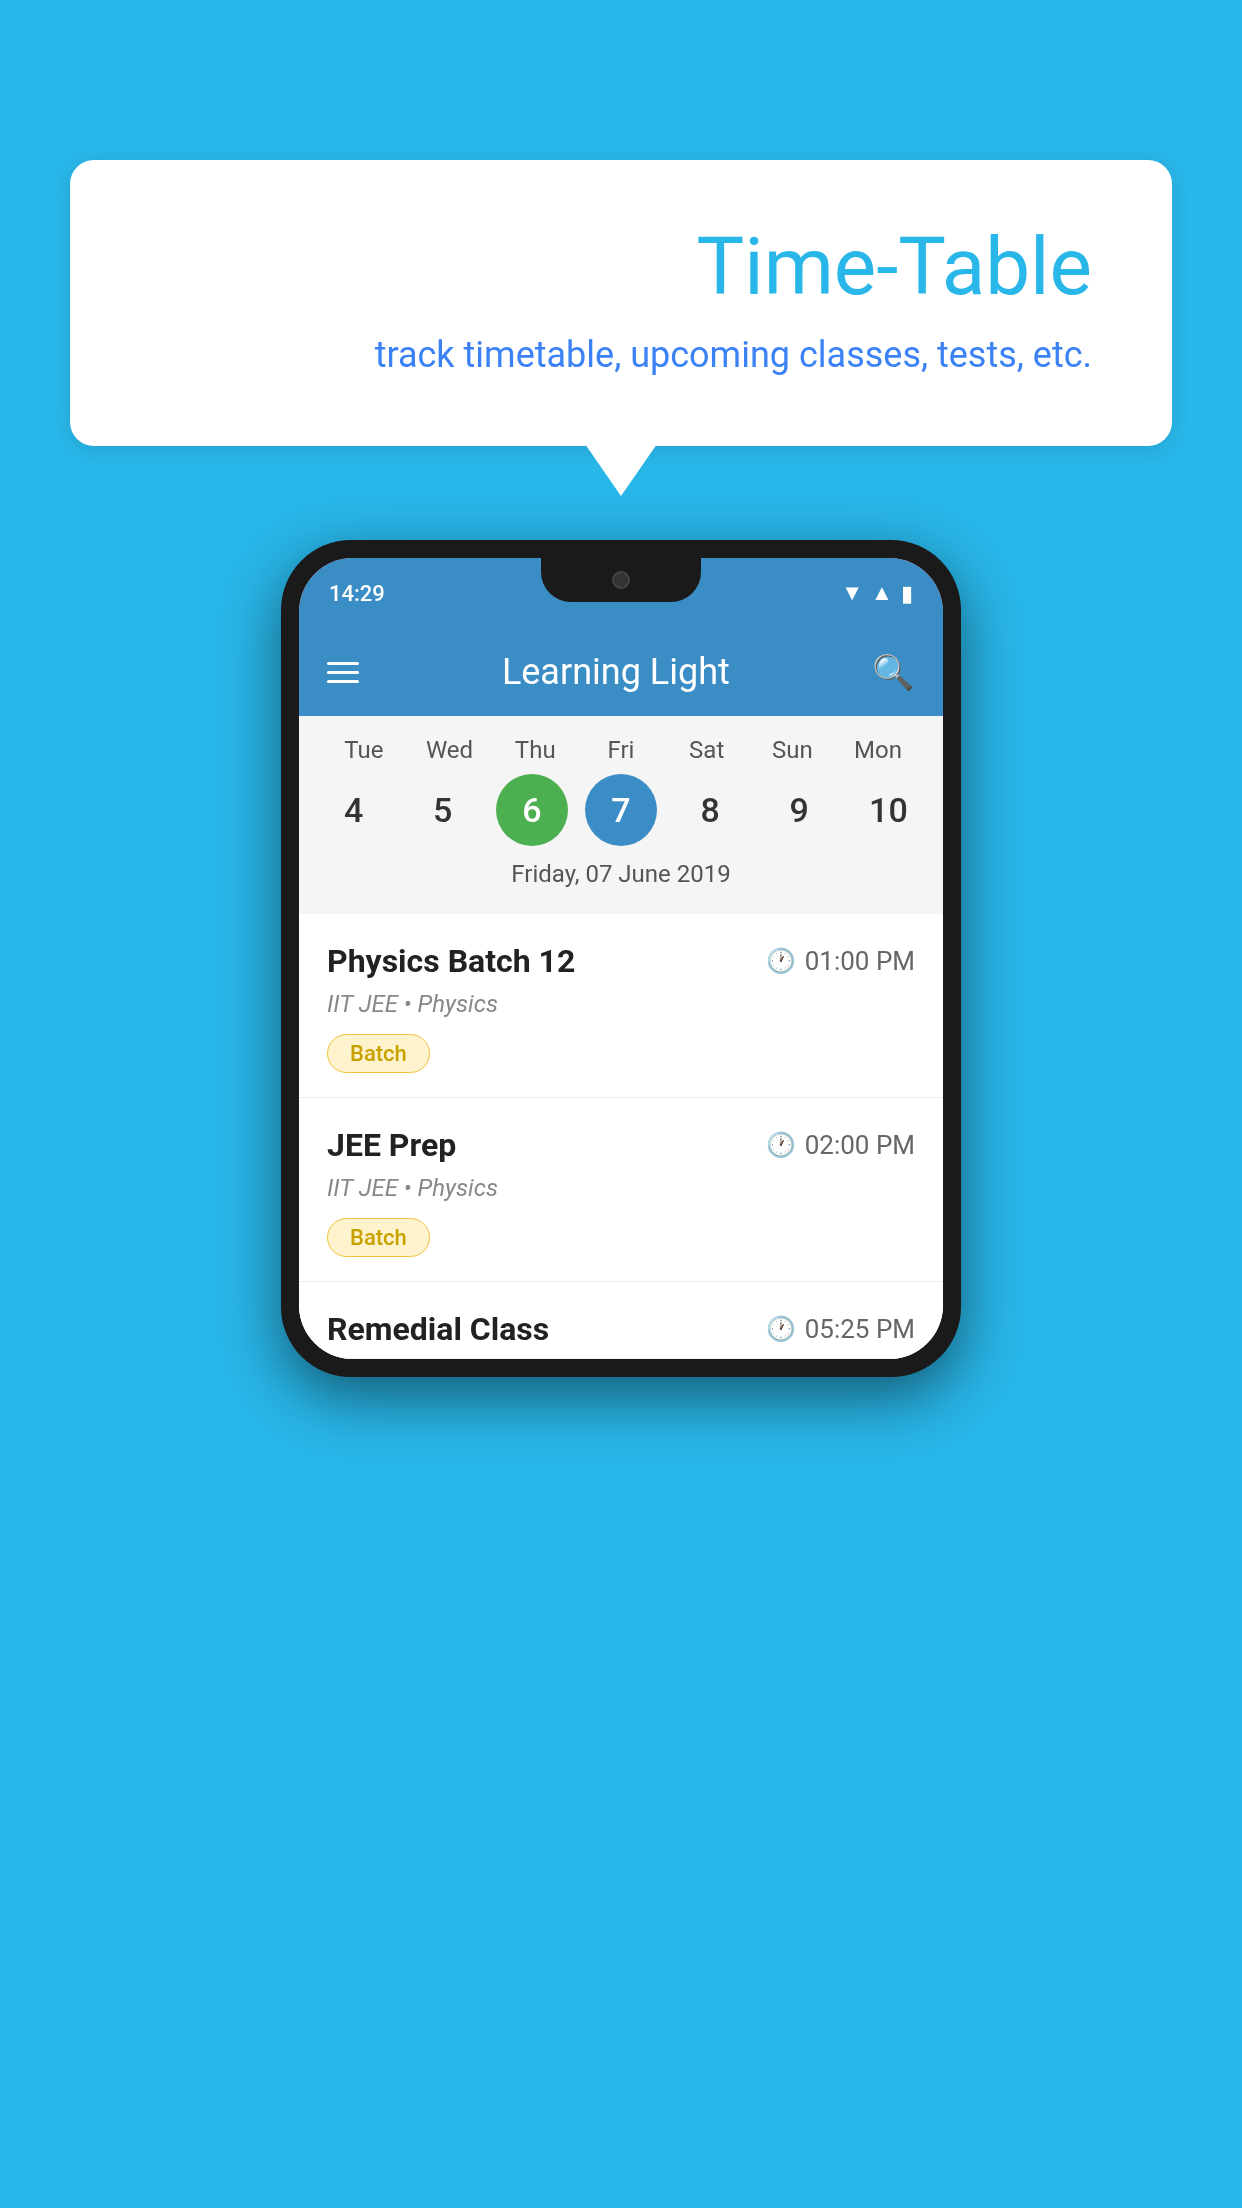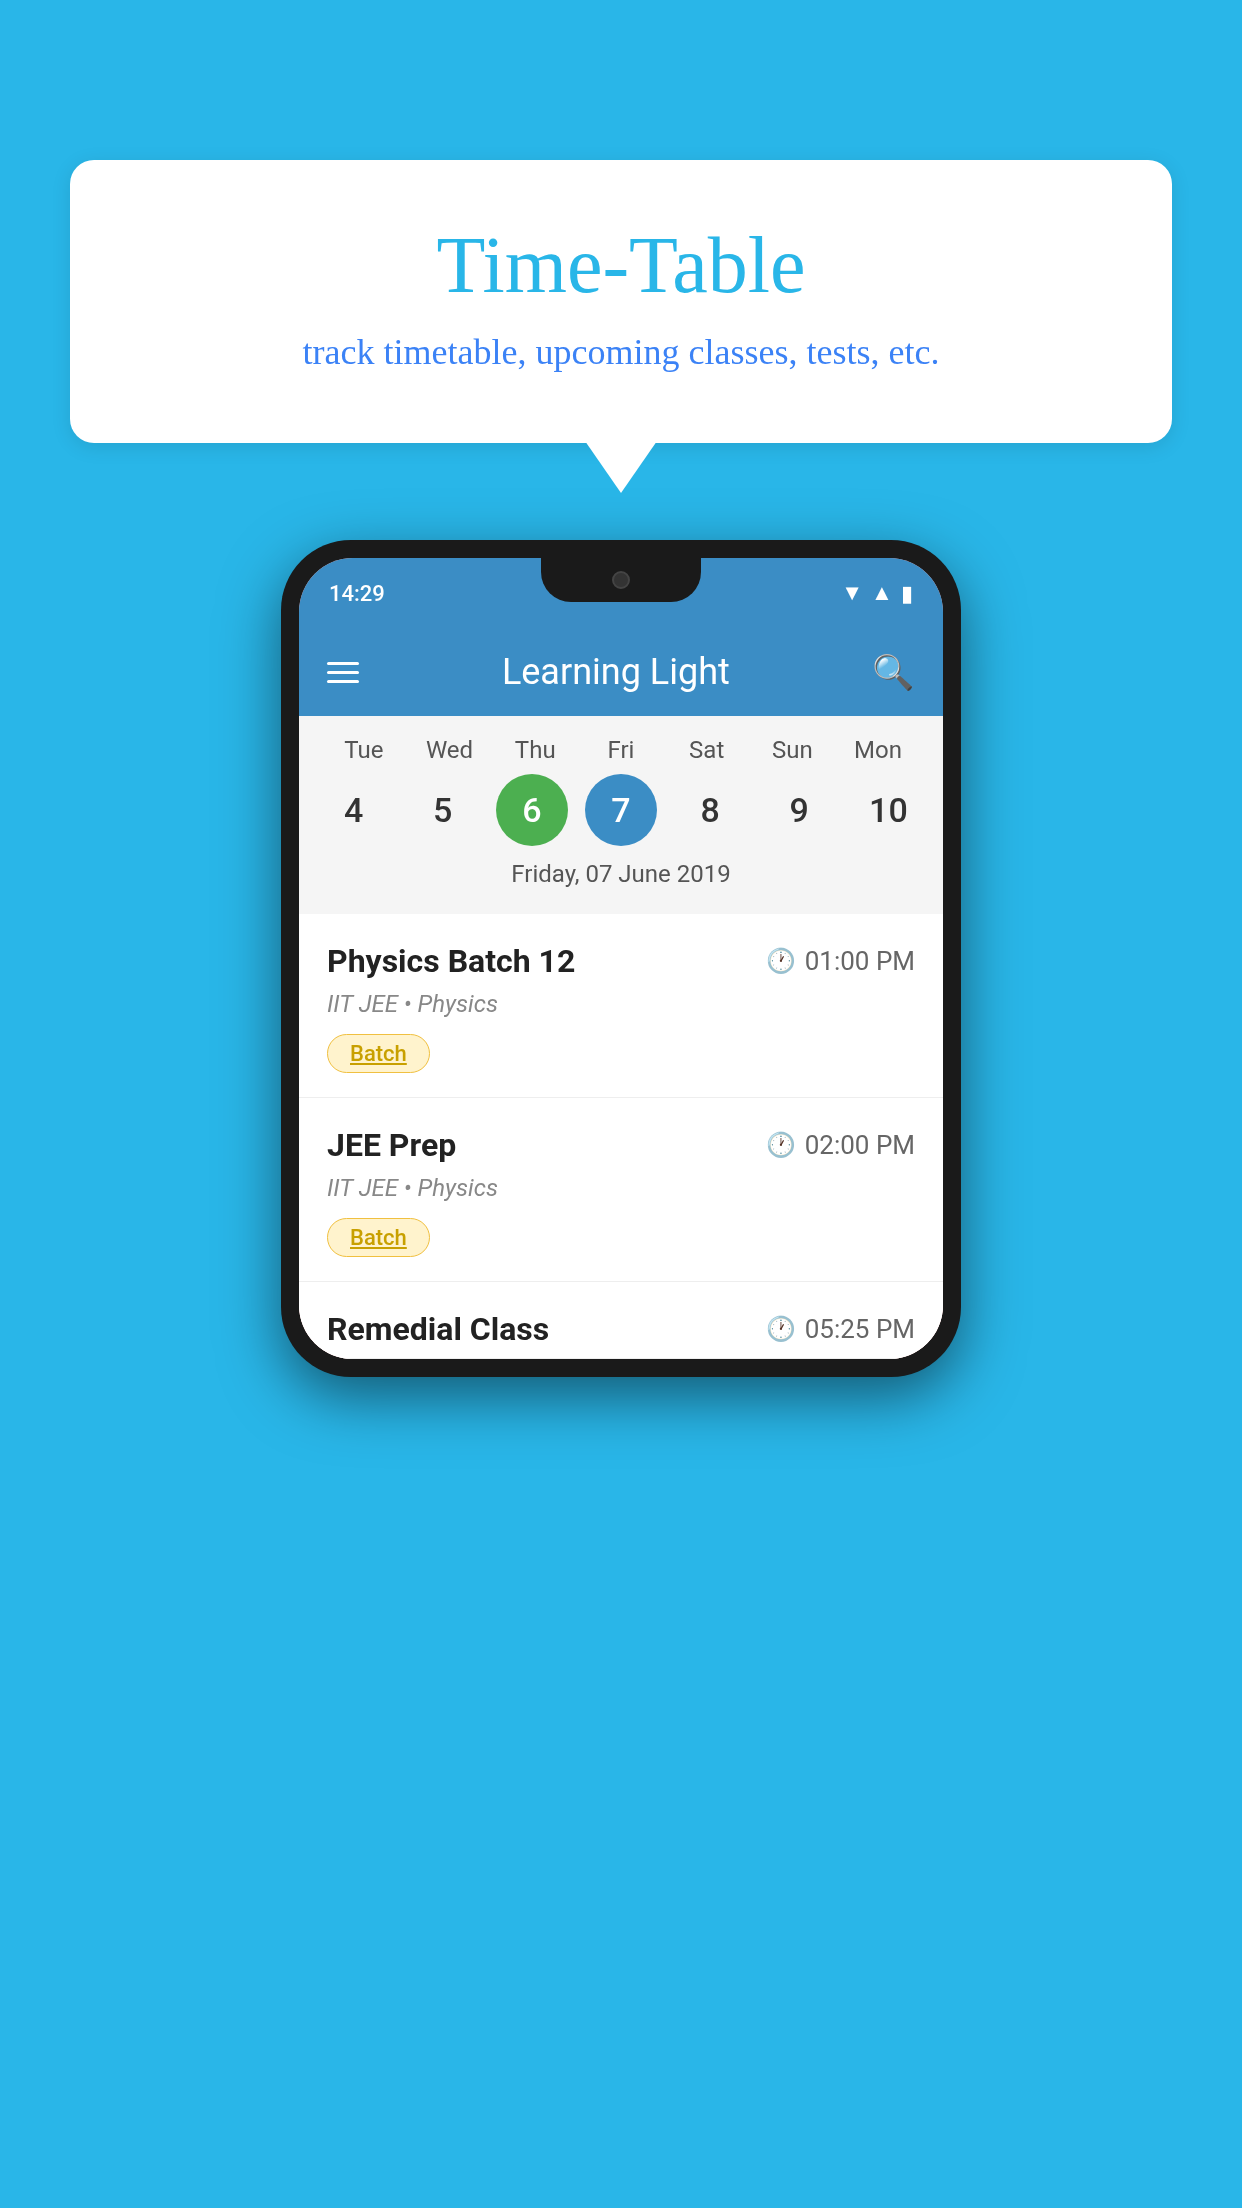--- a/index.html
+++ b/index.html
@@ -19,24 +19,23 @@
       position: absolute;
       top: 160px;
       left: 70px;
       right: 70px;
     }
 
     .speech-bubble {
       background: white;
       border-radius: 24px;
       padding: 60px 80px 70px;
-      text-align: center;
+      text-align: right;
       box-shadow: 0 4px 20px rgba(0,0,0,0.1);
       position: relative;
-      font-family: Liberation Serif, serif;
     }
 
     .speech-bubble::after {
       content: '';
       position: absolute;
       bottom: -50px;
       left: 50%;
       transform: translateX(-50%);
       width: 0;
       height: 0;
@@ -273,21 +272,20 @@
 
     .batch-badge {
       display: inline-block;
       background: #fff3cd;
       color: #c8a000;
       border: 1.5px solid #f0c040;
       border-radius: 20px;
       padding: 6px 22px;
       font-size: 22px;
       font-weight: 500;
-      text-decoration: underline;
     }
 
     
     .schedule-item.partial {
       padding-bottom: 0;
     }
   </style>
 </head>
 <body>
 

